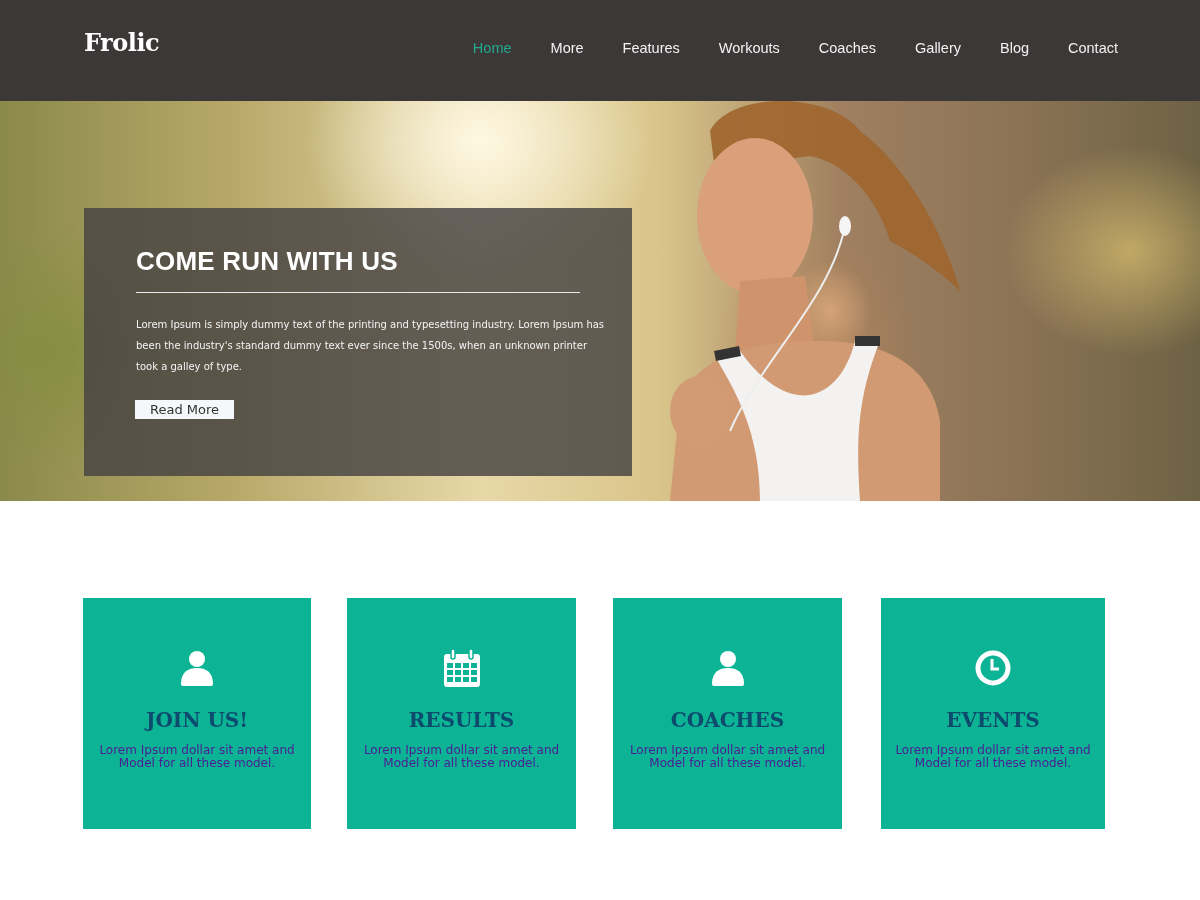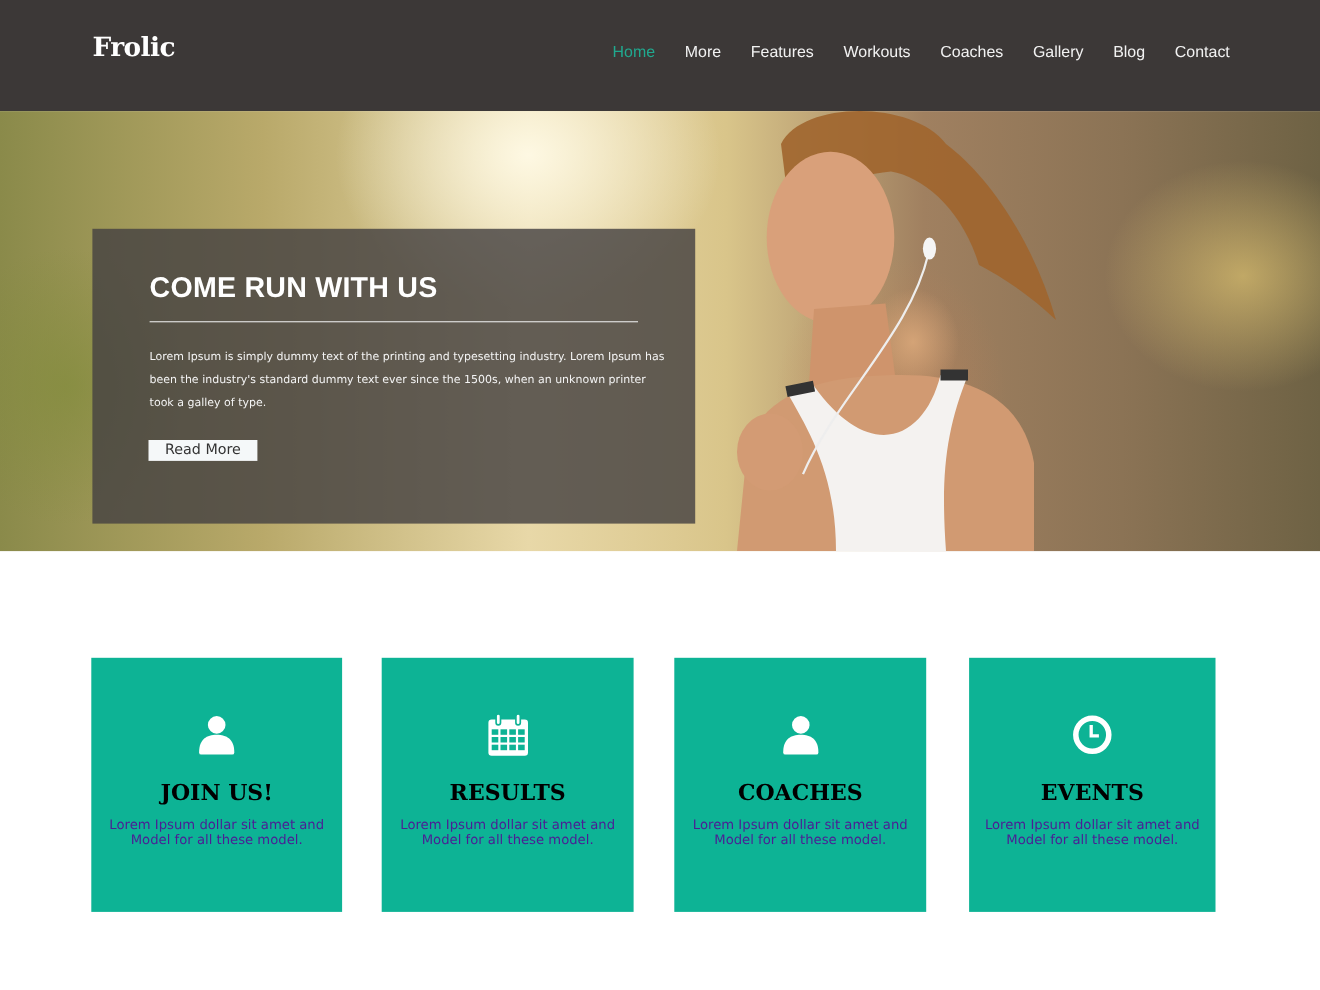--- a/index.html
+++ b/index.html
@@ -1,20 +1,20 @@
 <!DOCTYPE html>
 <html><head>
 <meta charset="utf-8">
 <style>
   * { box-sizing: border-box; margin: 0; padding: 0; }
   html, body { width: 1200px; height: 900px; overflow: hidden; background: #ffffff; font-family: "Liberation Sans", sans-serif; }
 
   .header { position: absolute; left: 0; top: 0; width: 1200px; height: 101px; background: #3c3837; }
   .logo { position: absolute; left: 84px; top: 28px; font-family: "DejaVu Serif", serif; font-weight: bold; font-size: 24px; color: #ffffff; letter-spacing: -0.5px; }
-  .nav { position: absolute; right: 82px; top: 40px; display: flex; gap: 0; }
+  .nav { position: absolute; right: 82px; top: 40px; display: flex; gap: 12px; }
   .nav a { display: block; font-family: "Liberation Sans", sans-serif; font-size: 14.5px; color: #f2f2f2; text-decoration: none; margin-left: 27px; }
   .nav a.active { color: #20a98f; }
 
   .hero { position: absolute; left: 0; top: 101px; width: 1200px; height: 400px; overflow: hidden;
     background:
       radial-gradient(ellipse 60px 70px at 830px 210px, rgba(214,165,120,0.95), rgba(214,165,120,0) 70%),
       radial-gradient(ellipse 140px 170px at 810px 260px, rgba(190,130,90,0.55), rgba(190,130,90,0) 75%),
       radial-gradient(ellipse 250px 200px at 480px 40px, rgba(255,250,230,0.95), rgba(255,240,200,0) 70%),
       radial-gradient(ellipse 180px 150px at 1130px 150px, rgba(240,210,120,0.6), rgba(240,210,120,0) 70%),
       radial-gradient(ellipse 160px 180px at 60px 250px, rgba(130,140,60,0.7), rgba(130,140,60,0) 70%),
@@ -23,21 +23,21 @@
   .hero-figure { position: absolute; left: 640px; top: 0; width: 340px; height: 400px; }
   .panel { position: absolute; left: 84px; top: 107px; width: 548px; height: 268px; background: rgba(70,66,66,0.82); }
   .panel-title { position: absolute; left: 52px; top: 38px; font-family: "Liberation Sans", sans-serif; font-weight: bold; font-size: 26px; color: #ffffff; letter-spacing: 0.2px; }
   .panel-rule { position: absolute; left: 52px; top: 84px; width: 444px; height: 1px; background: #e8e8e8; }
   .panel-text { position: absolute; left: 52px; top: 106px; width: 470px; font-family: "DejaVu Sans", sans-serif; font-size: 10px; line-height: 21px; color: #f4f4f4; }
   .read-more { position: absolute; left: 51px; top: 192px; width: 99px; height: 19px; background: #f5f8f9; border: none; font-family: "DejaVu Sans", sans-serif; font-size: 13px; color: #333333; cursor: pointer; }
 
   .features { position: absolute; left: 0; top: 598px; width: 1200px; height: 232px; }
   .card { position: absolute; top: 0; height: 231px; background: #0db395; color: #ffffff; text-align: center; }
   .card .icon { position: absolute; left: 50%; top: 50px; transform: translateX(-50%); width: 40px; height: 40px; }
-  .card .title { position: absolute; left: 0; width: 100%; top: 110px; font-family: "DejaVu Serif", serif; font-weight: bold; font-size: 20px; color: #000000; }
+  .card .title { position: absolute; left: 0; width: 100%; top: 110px; font-family: "DejaVu Serif", serif; font-weight: bold; font-size: 20px; color: #0c4a6e; }
   .card .desc { position: absolute; left: 0; width: 100%; top: 146px; font-family: "DejaVu Sans", sans-serif; font-size: 12px; line-height: 13px; color: #4c1d95; }
 </style>
 </head>
 <body>
 
 <header class="header">
   <div class="logo">Frolic</div>
   <nav class="nav">
     <a class="active">Home</a>
     <a>More</a>

